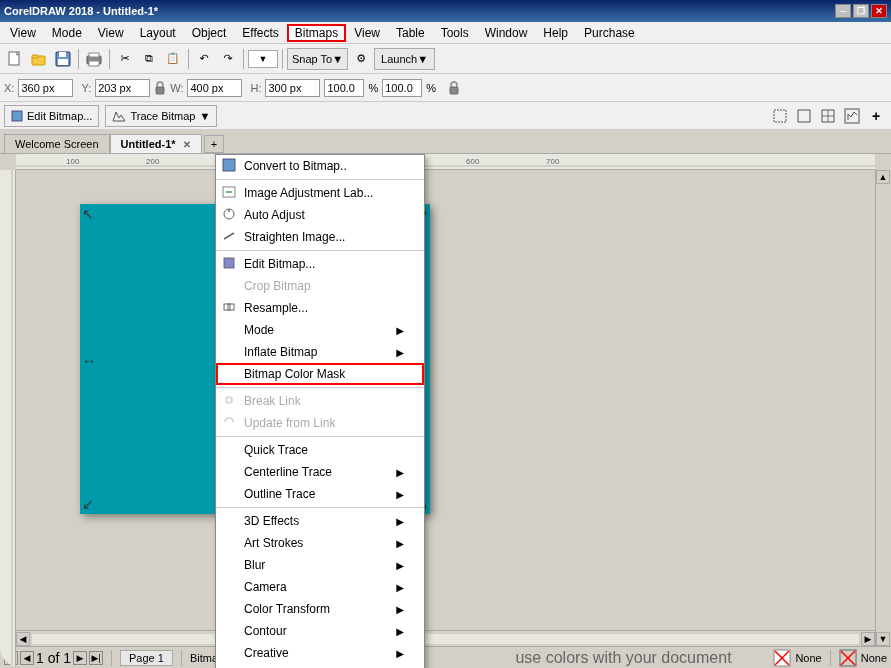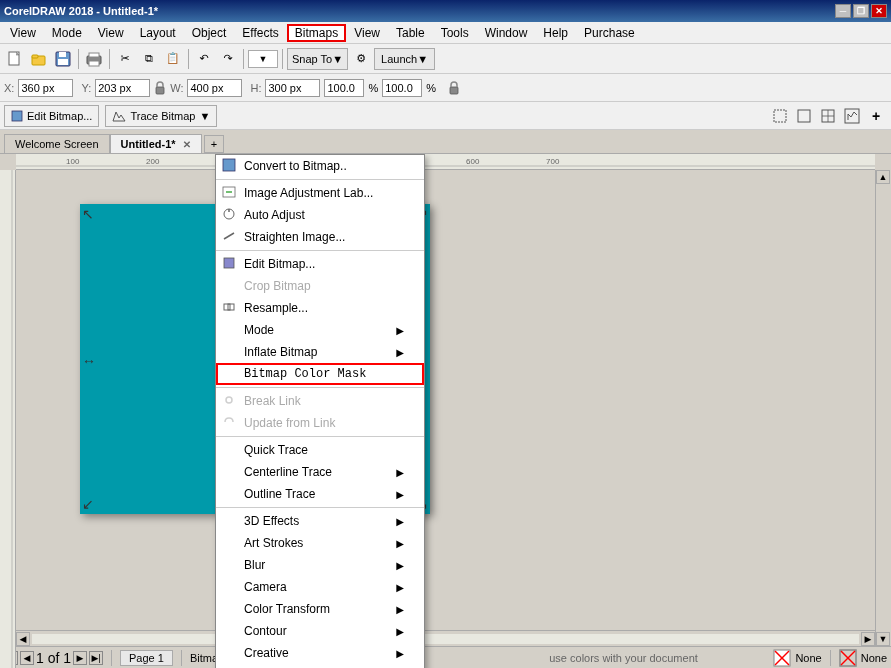--- a/index.html
+++ b/index.html
@@ -184,21 +184,20 @@
     }
     .dropdown-item.disabled {
       color: #aaa;
       cursor: default;
     }
     .dropdown-item.highlighted-box {
       border: 2px solid red;
       background: #fff;
       padding: 2px 18px 2px 26px;
       font-weight: normal;
-      font-family: Liberation Mono, monospace;
     }
     .dropdown-separator {
       height: 1px;
       background: #ccc;
       margin: 2px 0;
     }
     .submenu-arrow {
       font-size: 10px;
       margin-left: 8px;
     }
@@ -399,21 +398,21 @@
     <div class="tab">
       <span>Welcome Screen</span>
     </div>
     <div class="tab active">
       <span>Untitled-1*</span>
       <span class="tab-close">✕</span>
     </div>
     <div style="width:20px;height:18px;background:#d4d0c8;border:1px solid #aaa;display:flex;align-items:center;justify-content:center;cursor:pointer;font-size:11px;margin-left:2px;">+</div>
   </div>
 
-  <div class="content-area" style="height: 448px;">
+  <div class="content-area" style="height: 448px; border-radius: 22px;">
 
     <div style="position:absolute;top:0;left:16px;right:16px;height:16px;background:#e8e8e0;border-bottom:1px solid #aaa;z-index:5;overflow:hidden;">
       <svg width="100%" height="16">
         <rect width="100%" height="16" fill="#e8e8e0"></rect>
 
         <line x1="0" y1="12" x2="1000" y2="12" stroke="#888" stroke-width="0.5"></line>
         <text x="50" y="10" font-size="8" fill="#666">100</text>
         <text x="130" y="10" font-size="8" fill="#666">200</text>
         <text x="210" y="10" font-size="8" fill="#666">300</text>
         <text x="290" y="10" font-size="8" fill="#666">400</text>
@@ -631,21 +630,21 @@
     </div>
     <div style="width:1px;height:16px;background:#aaa;"></div>
     <div style="border:1px solid #aaa;padding:1px 8px;font-size:11px;background:#e8e8e8;cursor:pointer;">
       <span>Page 1</span>
     </div>
     <div style="width:1px;height:16px;background:#aaa;"></div>
     <div style="flex:1;font-size:11px;">
       <span>Bitmap (RGB) on Layer 1 400 x 300</span>
     </div>
 
-    <div style="font-size:11px;color:#666;flex:1;text-align:center;">
+    <div style="font-size:16px;color:#666;flex:1;text-align:center;">
       <span>use colors with your document</span>
     </div>
 
     <div class="color-status">
       <svg width="18" height="18" viewBox="0 0 18 18">
         <rect x="1" y="1" width="16" height="16" fill="white" stroke="#888" stroke-width="1"></rect>
         <line x1="2" y1="2" x2="16" y2="16" stroke="red" stroke-width="1.5"></line>
         <line x1="16" y1="2" x2="2" y2="16" stroke="red" stroke-width="1.5"></line>
       </svg>
       <span style="font-size:11px;">None</span>

